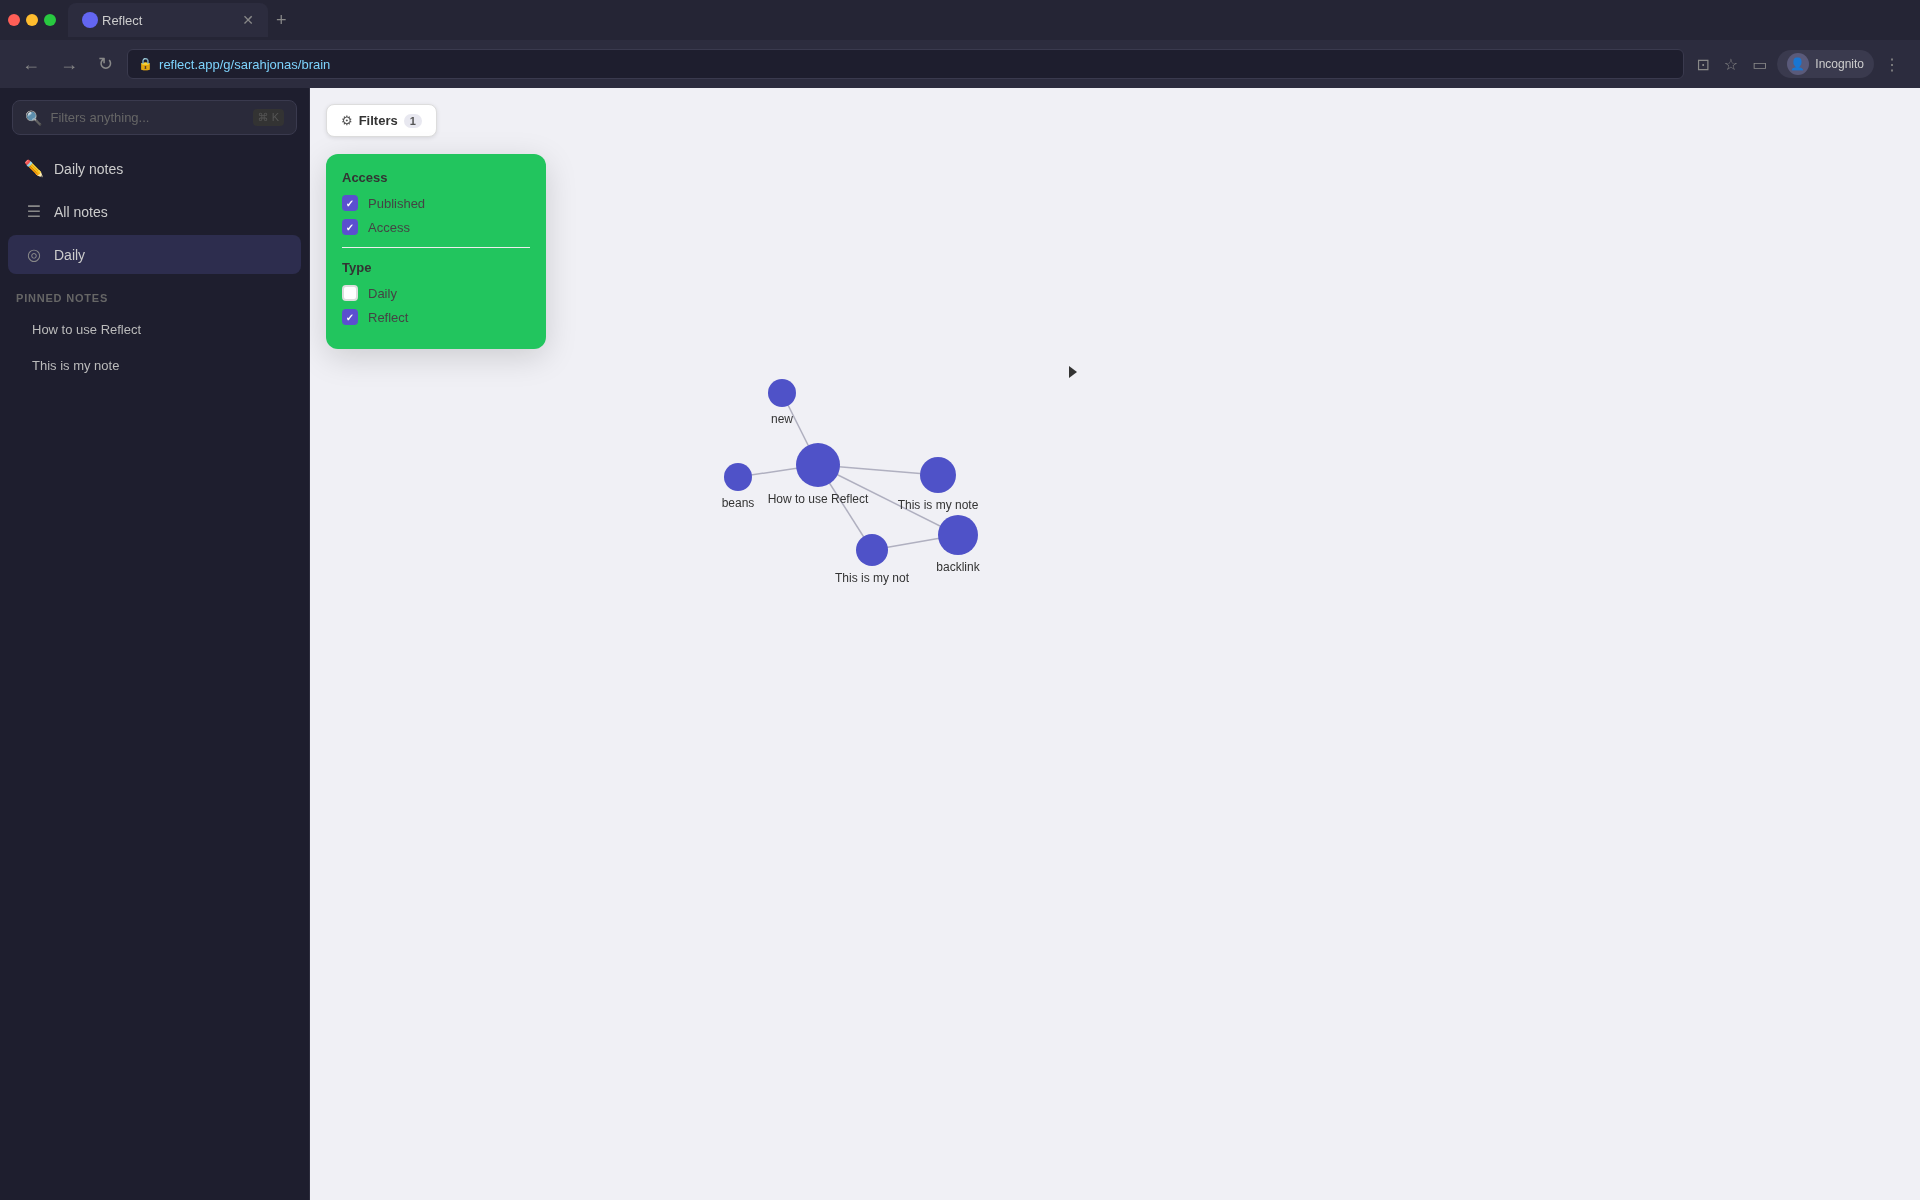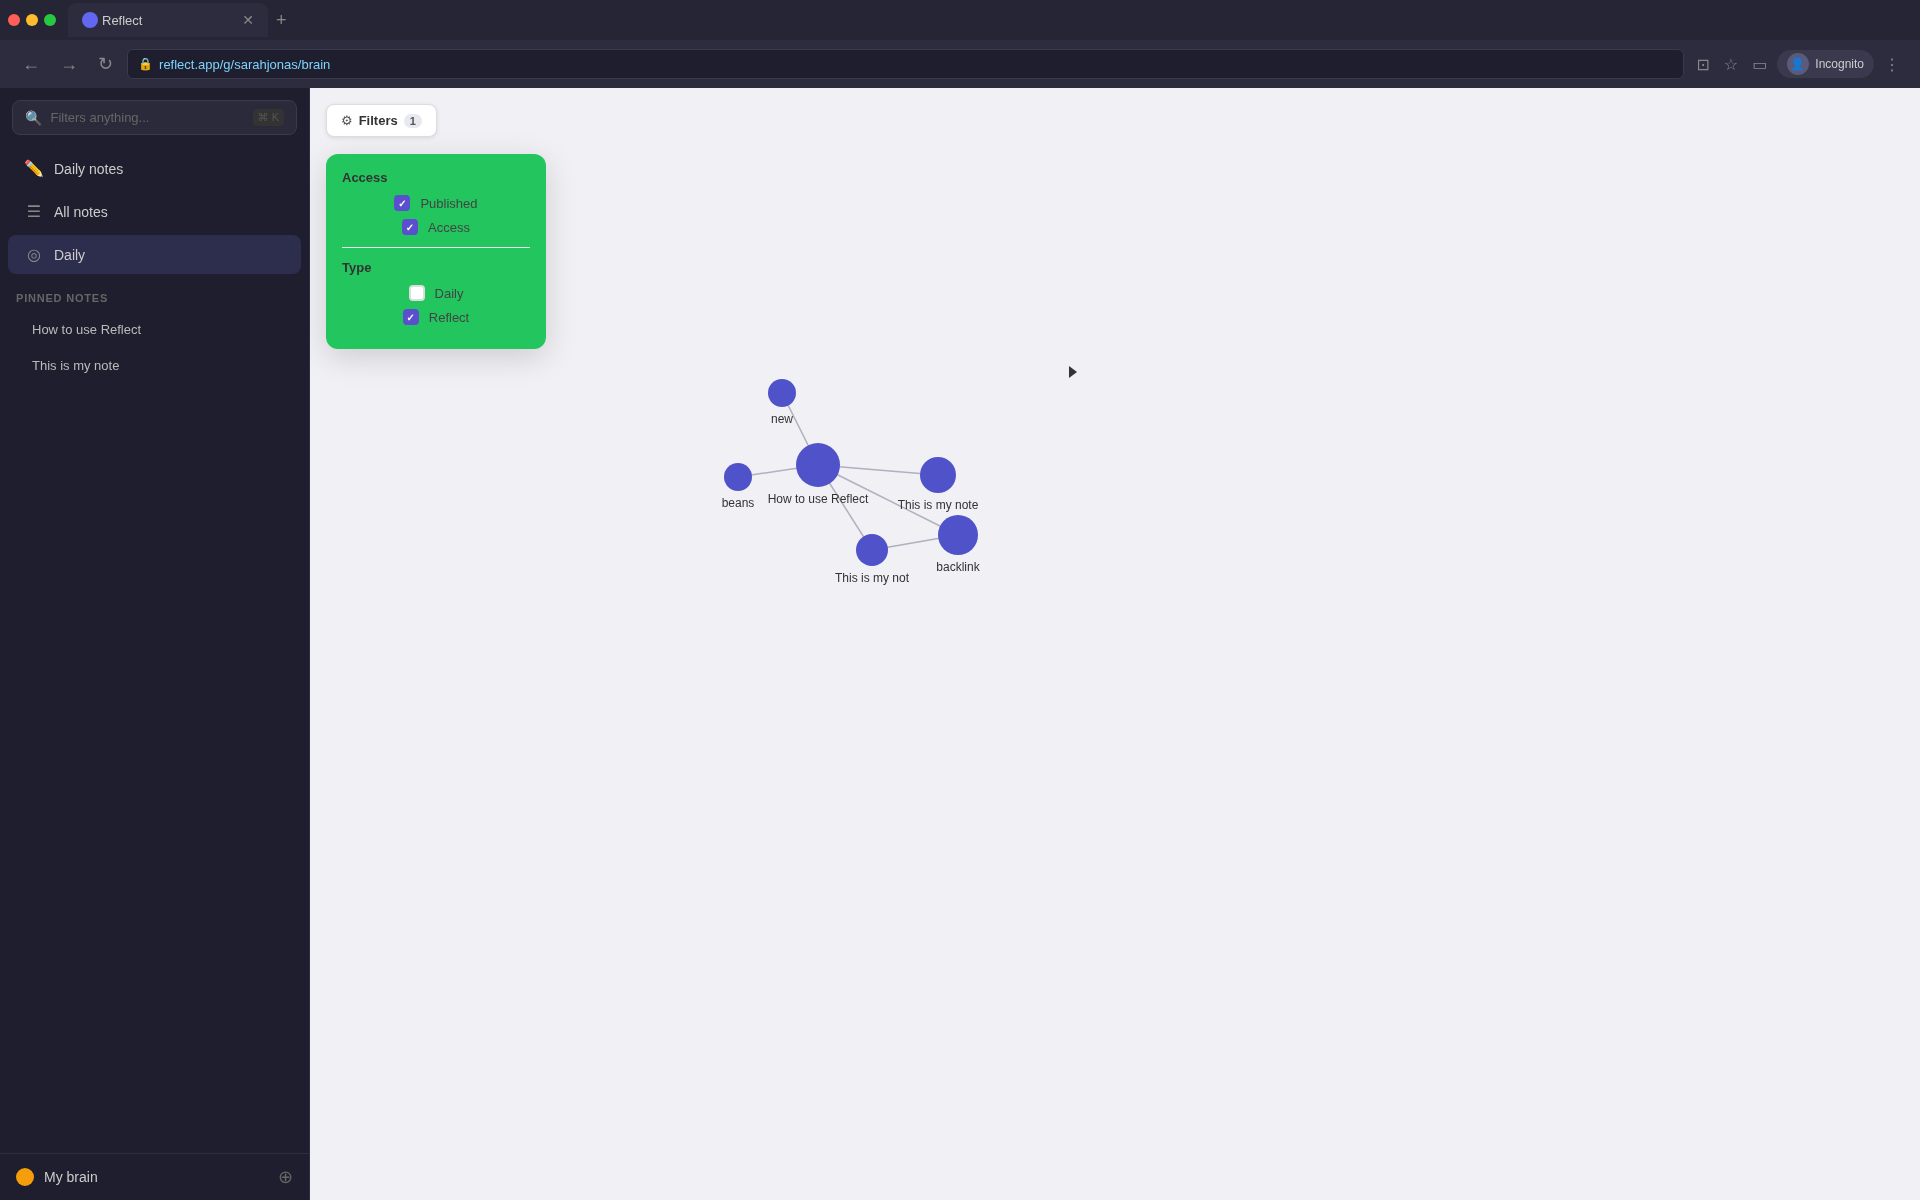--- a/index.html
+++ b/index.html
@@ -61,21 +61,21 @@
     
     .filters-bar { position: absolute; top: 16px; left: 16px; z-index: 10; }
     .filters-btn { display: flex; align-items: center; gap: 6px; background: white; border: 1px solid #ddd; border-radius: 8px; padding: 8px 14px; cursor: pointer; box-shadow: 0 1px 4px rgba(0,0,0,0.1); }
     .filter-icon { font-size: 13px; color: #555; }
     .filter-label { font-size: 13px; color: #333; font-weight: 700; }
     .filter-badge { background: #e8e8f0; color: #555; font-size: 11px; font-weight: 600; border-radius: 10px; padding: 1px 6px; }
 
     
     .filter-dropdown { position: absolute; top: 50px; left: 0; background: #22c55e; border-radius: 12px; box-shadow: 0 8px 32px rgba(0,0,0,0.15); padding: 16px; width: 220px; z-index: 20; }
     .filter-section-title { font-size: 13px; font-weight: 600; color: #333; margin-bottom: 10px; }
-    .filter-option { display: flex; align-items: center; gap: 10px; margin-bottom: 8px; cursor: pointer; justify-content: center; }
+    .filter-option { display: flex; align-items: center; gap: 10px; margin-bottom: 8px; cursor: pointer; }
     .checkbox { width: 16px; height: 16px; border-radius: 4px; border: 2px solid #ddd; display: flex; align-items: center; justify-content: center; flex-shrink: 0; }
     .checkbox.checked { background: #5b4fcf; border-color: #5b4fcf; }
     .checkbox.checked::after { content: '✓'; color: white; font-size: 10px; font-weight: 700; }
     .checkbox.unchecked { background: white; }
     .filter-option-label { font-size: 13px; color: #444; }
     .filter-divider { height: 1px; background: #eee; margin: 12px 0; }
 
     
     .graph-area { width: 100%; height: 100%; position: relative; }
     .graph-svg { position: absolute; top: 0; left: 0; width: 100%; height: 100%; }
@@ -149,25 +149,20 @@
     <div class="pinned-section">
       <div class="pinned-label">PINNED NOTES</div>
       <div class="pinned-item">
         <span class="pinned-item-text">How to use Reflect</span>
       </div>
       <div class="pinned-item">
         <span class="pinned-item-text">This is my note</span>
       </div>
     </div>
 
-    <div class="sidebar-bottom">
-      <div class="brain-dot"></div>
-      <span class="brain-label">My brain</span>
-      <span class="settings-icon">⊕</span>
-    </div>
   </div>
 
   <div class="main-content">
 
     <div class="filters-bar">
       <div class="filters-btn">
         <span class="filter-icon">⚙</span>
         <span class="filter-label">Filters</span>
         <span class="filter-badge">1</span>
       </div>

